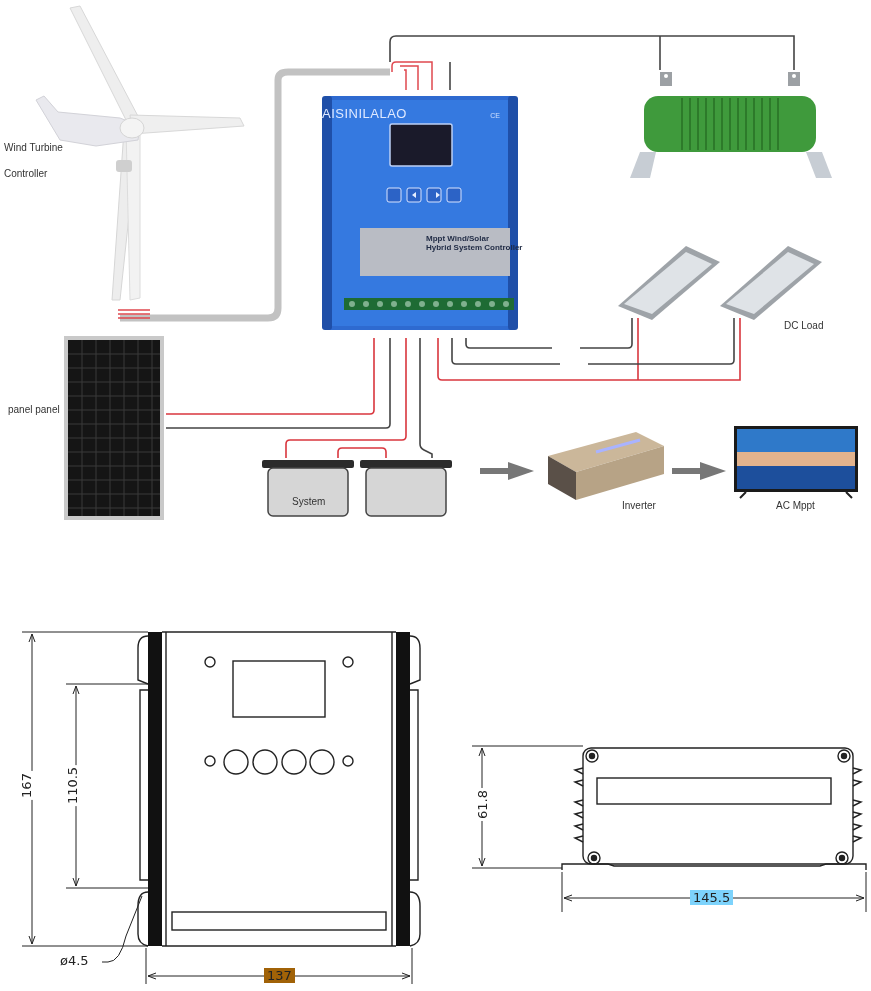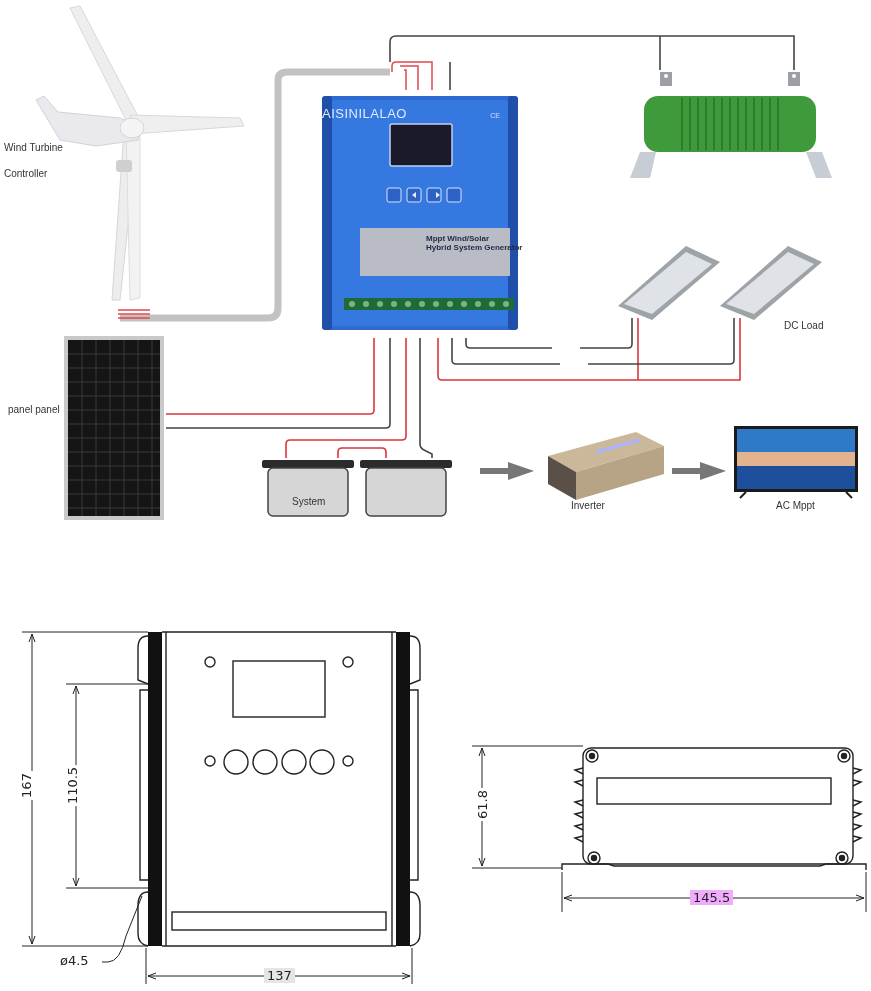--- a/index.html
+++ b/index.html
@@ -170,27 +170,27 @@
 
 <div class="label" style="left:4px;top:142px;">Wind Turbine</div>
 <div class="label" style="left:4px;top:168px;">Controller</div>
 
 <div style="position:absolute;left:322px;top:96px;width:196px;height:60px;">
   <div class="ctrl-brand">AISINILALAO</div>
   <div class="ctrl-ce">CE</div>
 </div>
 <div style="position:absolute;left:360px;top:228px;width:150px;height:48px;margin-left:40px;">
   <div class="ctrl-label-title">Mppt Wind/Solar</div>
-  <div class="ctrl-label-title" style="top:15px;">Hybrid System Generator</div>
+  <div class="ctrl-label-title" style="top:15px;">Hybrid System Controller</div>
 </div>
 
 <div class="label" style="left:8px;top:404px;">panel panel</div>
 <div class="label" style="left:748px;top:320px;padding-left:36px;">DC Load</div>
 <div class="label" style="left:292px;top:496px;">System</div>
-<div class="label" style="left:571px;top:500px;">Inverter</div>
+<div class="label" style="left:622px;top:500px;">Inverter</div>
 <div class="label" style="left:776px;top:500px;">AC Mppt</div>
 
 <svg class="layer" width="871" height="991" viewBox="0 0 871 991" style="pointer-events:none;">
   <g fill="none" stroke="#222" stroke-width="1.4">
 
     <g>
       <path d="M150 632 L150 946"></path>
       <rect x="148" y="632" width="14" height="314" fill="#111" stroke="none"></rect>
       <rect x="396" y="632" width="14" height="314" fill="#111" stroke="none"></rect>
       <line x1="166" y1="632" x2="166" y2="946"></line>
@@ -251,15 +251,15 @@
     <line x1="562" y1="872" x2="562" y2="912" stroke-width="1"></line>
     <line x1="866" y1="872" x2="866" y2="912" stroke-width="1"></line>
     <line x1="564" y1="898" x2="864" y2="898" stroke-width="1"></line>
     <path d="M572 895 L564 898 L572 901 M856 895 L864 898 L856 901" stroke-width="1"></path>
   </g>
 </svg>
 
 <div class="dim rot" style="left:12px;top:778px;background:#fff;padding:0 2px;">167</div>
 <div class="dim rot" style="left:52px;top:778px;background:#fff;padding:0 2px;">110.5</div>
 <div class="dim" style="left:60px;top:953px;">ø4.5</div>
-<div class="dim" style="left:264px;top:968px;background:#e5e5e5;padding:0 3px;">137</div>
+<div class="dim" style="left:264px;top:968px;background:#a16207;padding:0 3px;">137</div>
 <div class="dim rot" style="left:466px;top:797px;background:#fff;padding:0 2px;">61.8</div>
-<div class="dim" style="left:690px;top:890px;background:#f0abfc;padding:0 3px;">145.5</div>
+<div class="dim" style="left:690px;top:890px;background:#7dd3fc;padding:0 3px;">145.5</div>
 
 </body></html>

